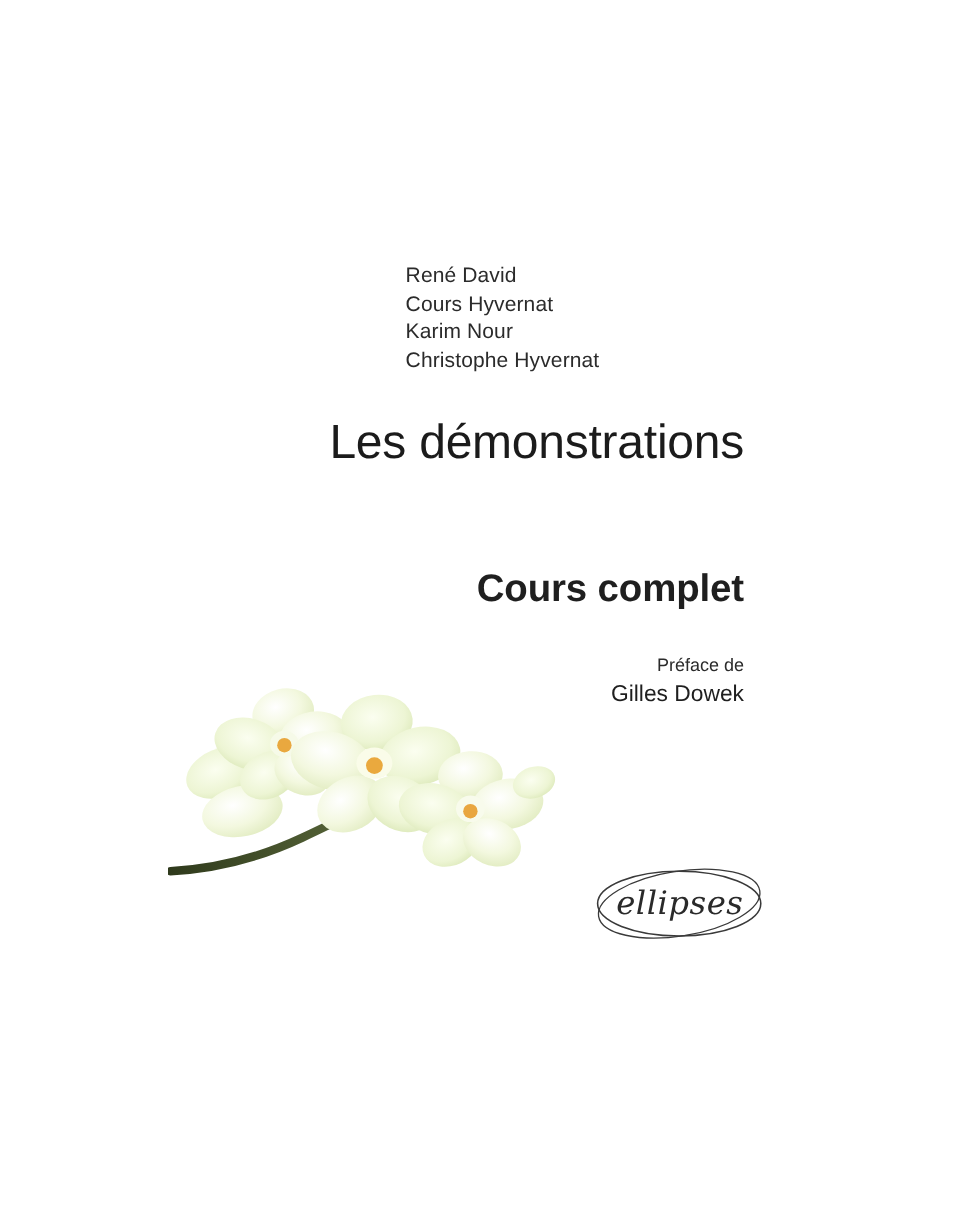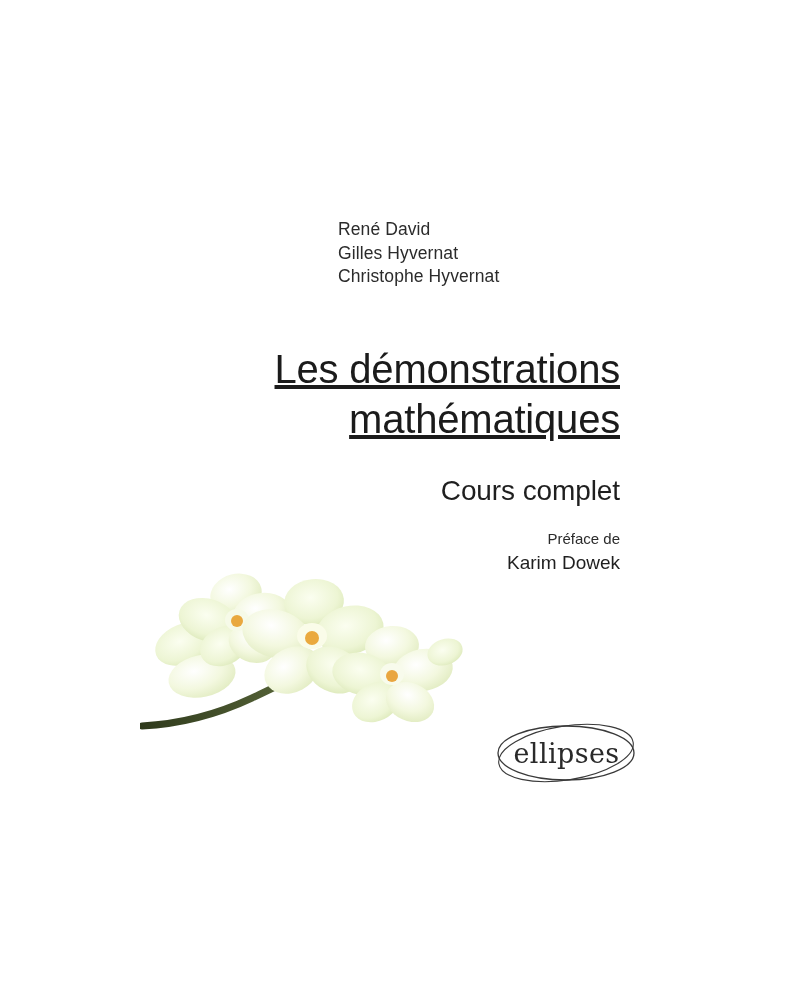--- a/index.html
+++ b/index.html
@@ -50,45 +50,44 @@
     width: 560px;
     text-align: right;
   }
   .title-line {
     font-size: 40px;
     line-height: 50px;
     font-weight: 400;
     color: #1b1b1b;
     letter-spacing: -0.2px;
     white-space: nowrap;
-    text-decoration: underline;
   }
 
   
   .subtitle-block {
     position: absolute;
     left: 120px;
     top: 474px;
     width: 500px;
     text-align: right;
   }
   .subtitle-line {
-    font-size: 28px;
+    font-size: 32px;
     line-height: 33px;
-    font-weight: 400;
+    font-weight: 700;
     color: #1f1f1f;
     letter-spacing: -0.1px;
     white-space: nowrap;
   }
 
   
   .preface-block {
     position: absolute;
     left: 320px;
-    top: 528px;
+    top: 544px;
     width: 300px;
     text-align: right;
   }
   .preface-label {
     font-size: 15px;
     line-height: 22px;
     color: #2b2b2b;
   }
   .preface-name {
     font-size: 19px;
@@ -110,56 +109,57 @@
   .publisher-name {
     position: absolute;
     left: 0;
     top: 26px;
     width: 145px;
     text-align: center;
     font-size: 27px;
     letter-spacing: 0.4px;
     color: #2a2a2a;
     font-family: "DejaVu Serif", serif;
+    font-style: italic;
     font-weight: 400;
   }
 
   
   .orchid {
     position: absolute;
     left: 140px;
     top: 548px;
     width: 340px;
     height: 220px;
   }
   .orchid svg { display: block; }
 </style>
 </head>
 <body>
 
 <div class="cover">
 
   <div class="authors">
     <div class="author-line">René David</div>
-    <div class="author-line">Gilles Hyvernat</div>
+    <div class="author-line">Cours Hyvernat</div>
+    <div class="author-line">Karim Nour</div>
     <div class="author-line">Christophe Hyvernat</div>
   </div>
 
   <div class="title-block">
     <div class="title-line">Les démonstrations</div>
-    <div class="title-line">mathématiques</div>
   </div>
 
   <div class="subtitle-block">
     <div class="subtitle-line">Cours complet</div>
   </div>
 
   <div class="preface-block">
     <div class="preface-label">Préface de</div>
-    <div class="preface-name">Karim Dowek</div>
+    <div class="preface-name">Gilles Dowek</div>
   </div>
 
   <div class="orchid">
     <svg width="340" height="220" viewBox="0 0 340 220" xmlns="http://www.w3.org/2000/svg">
       <defs>
         <radialGradient id="petalG" cx="40%" cy="35%" r="75%">
           <stop offset="0%" stop-color="#ffffff"></stop>
           <stop offset="55%" stop-color="#f3f8df"></stop>
           <stop offset="100%" stop-color="#dfeabd"></stop>
         </radialGradient>

